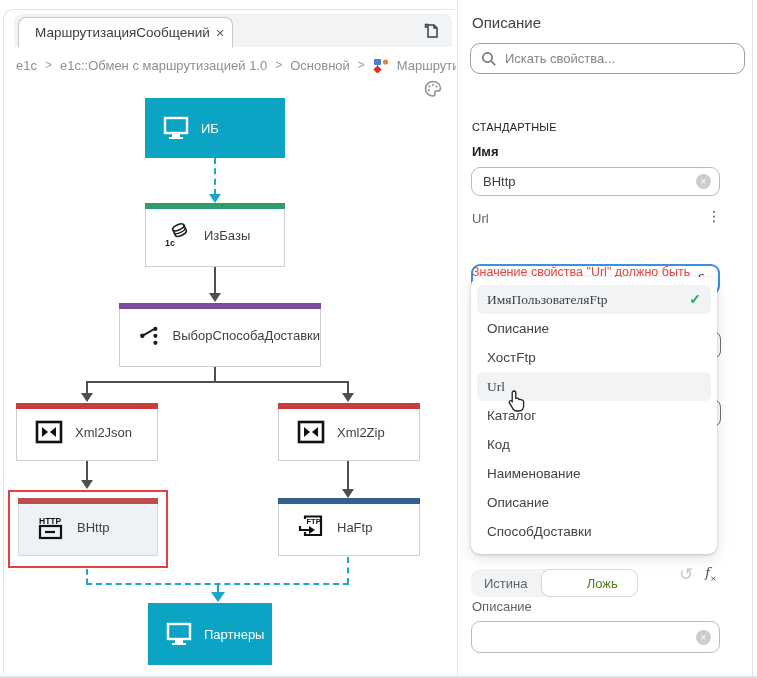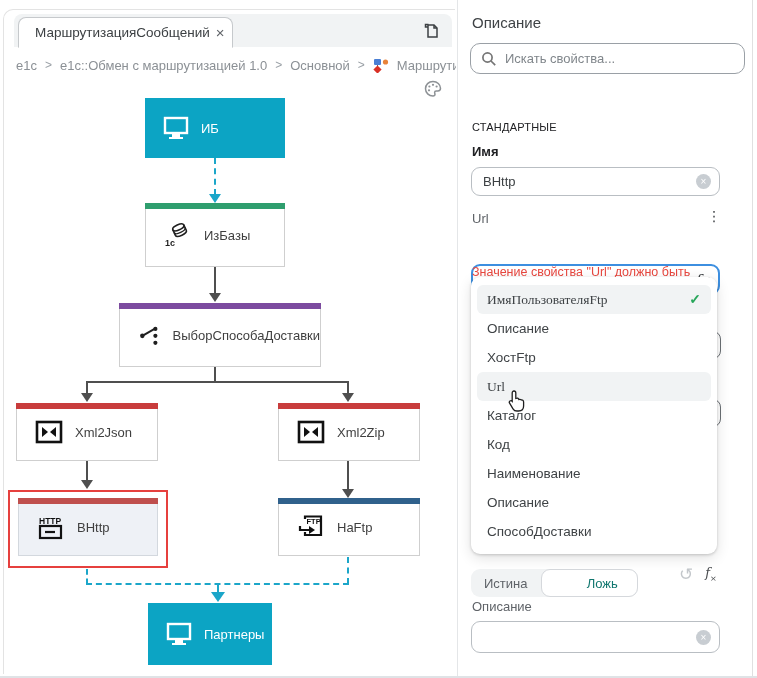--- a/index.html
+++ b/index.html
@@ -84,21 +84,21 @@
   .dd-check { margin-left:auto; color:#27a65a; font-size:14px; font-weight:bold; }
   .covered-input { position:absolute; left:13px; width:250px; height:28px;
                    border:1px solid #6a6f74; border-radius:8px; background:#fff; z-index:10; }
 
   
   .segment { position:absolute; left:13px; top:561px; width:167px; height:28px;
              background:#f1f3f4; border-radius:9px; display:flex; z-index:5;margin-top:8px; }
   .seg-btn { flex:1; display:flex; align-items:center; justify-content:center;
              font-size:13px; color:#5f6368; }
   .seg-btn.active { background:#fff; border:1px solid #d5d8dc; border-radius:9px;
-                    color:#0f766e;padding-left:26px; }
+                    color:#4d7c0f;padding-left:26px; }
   .icon-btn { position:absolute; top:562px; width:24px; height:24px; display:flex;
               align-items:center; justify-content:center; }
   .undo-glyph { font-size:17px; color:#c3c7cb; }
   .fxx { font-family:"DejaVu Serif",serif; font-style:italic; font-size:13px; color:#4a4d50; }
   .fxx sub { font-style:normal; font-size:8px; }
 
   .cursor-svg { position:absolute; z-index:60; }
 </style>
 </head>
 <body>

